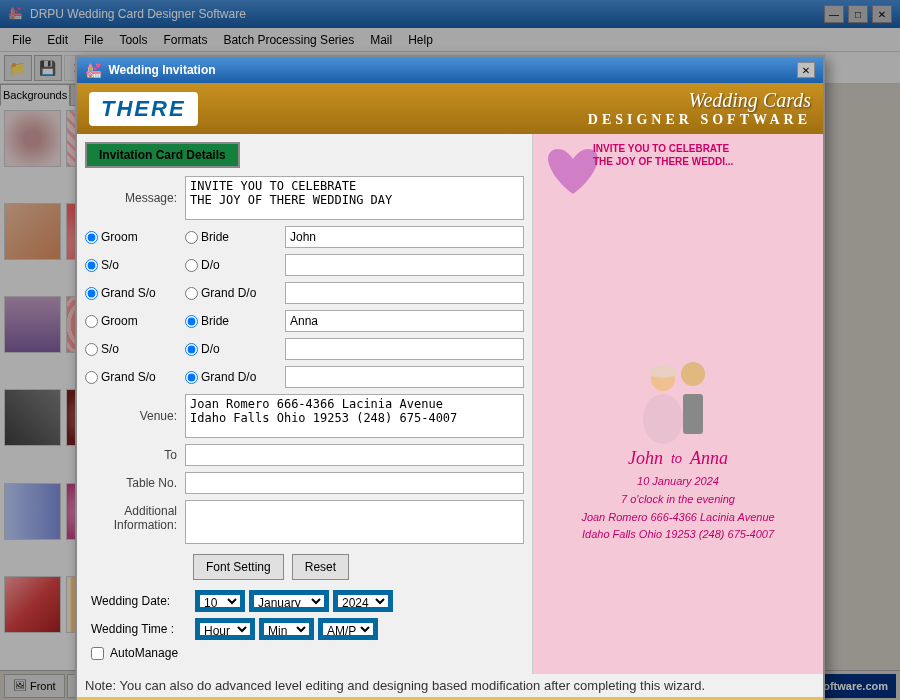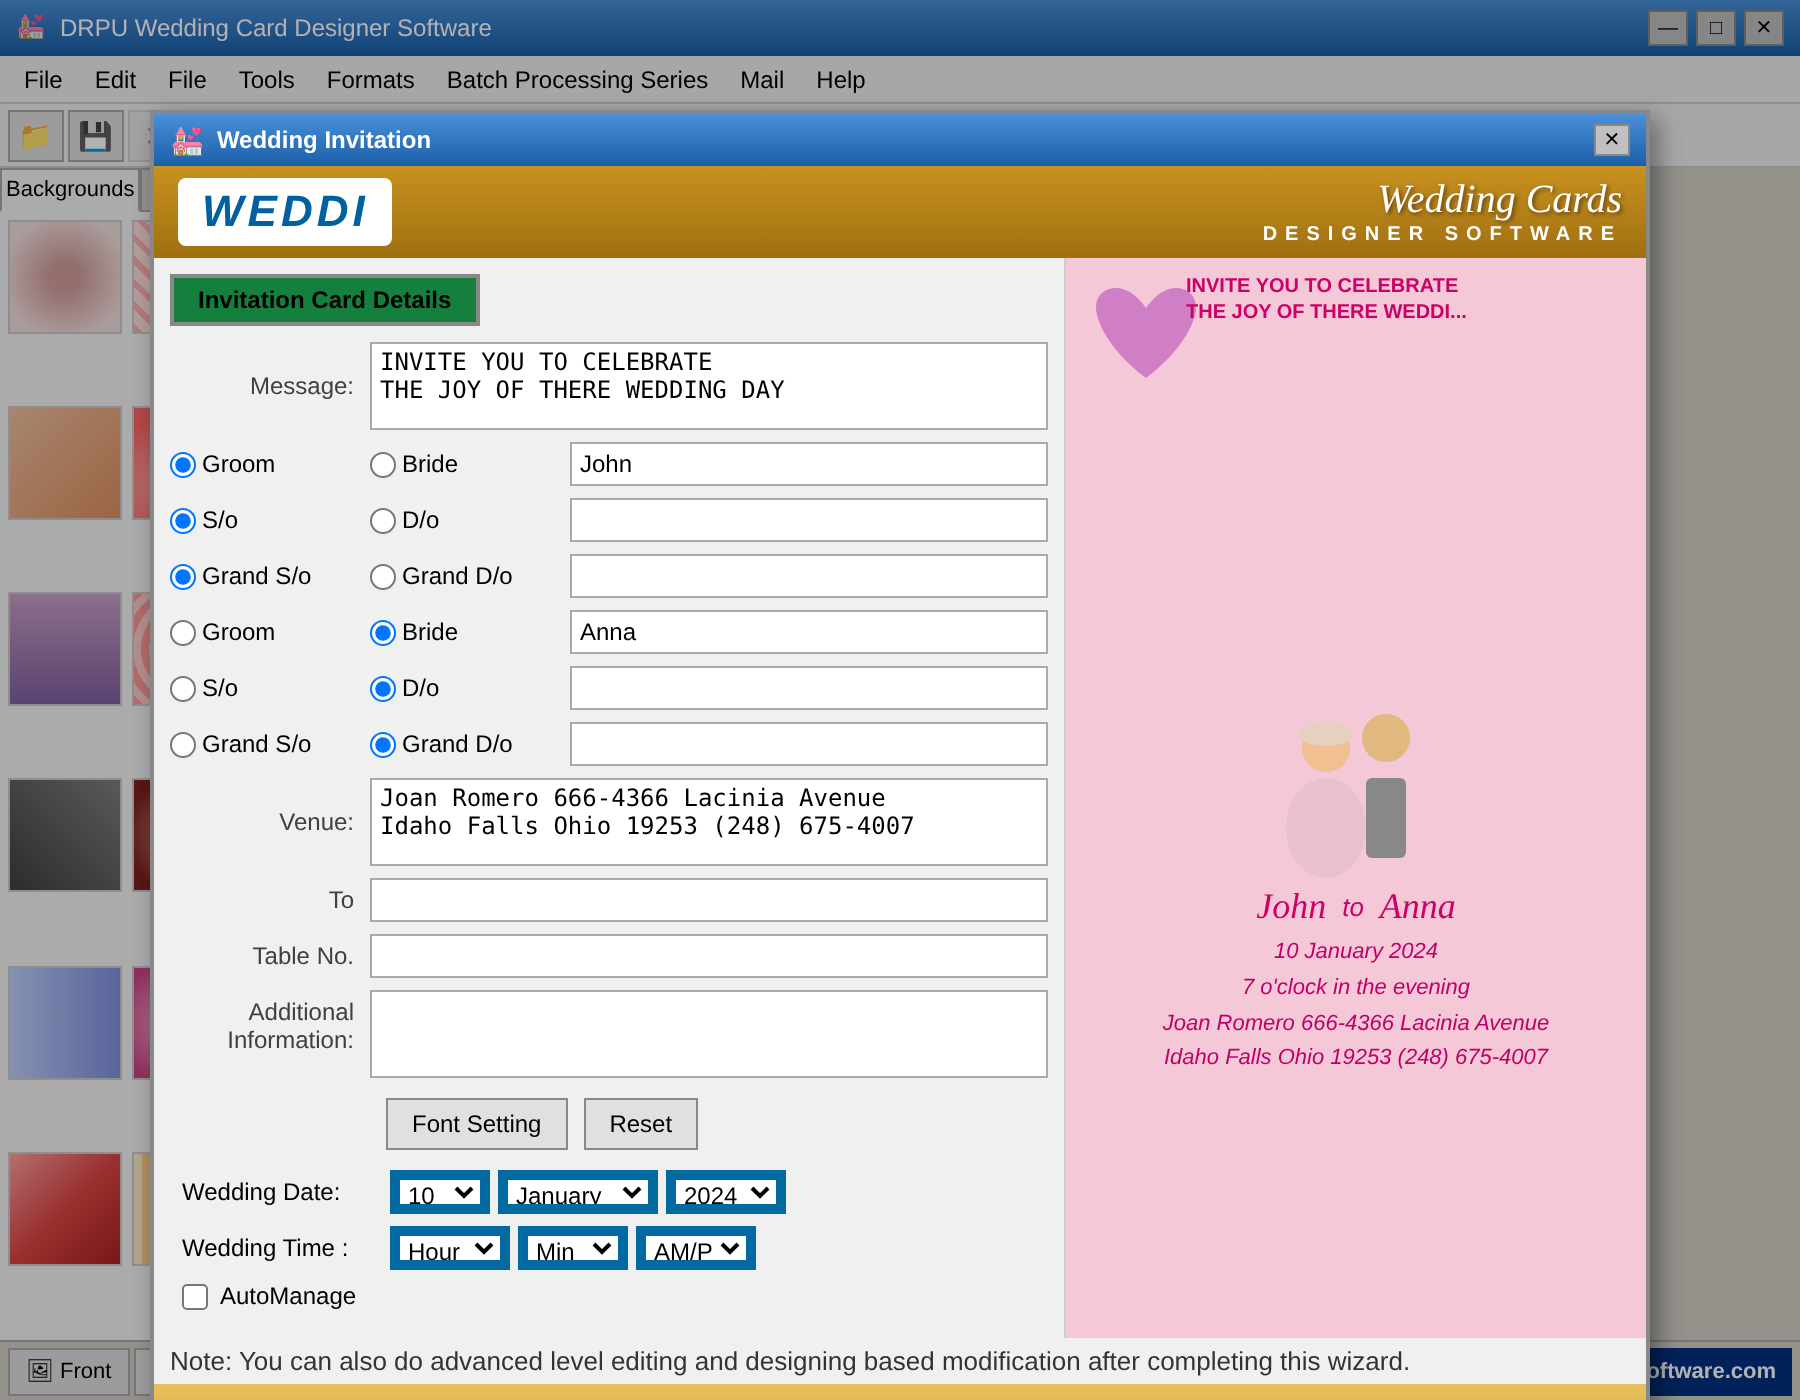--- a/index.html
+++ b/index.html
@@ -197,24 +197,24 @@
 <div class="modal-overlay">
   <div class="modal">
 
     <div class="modal-title-bar">
       <span class="modal-title-icon">💒</span>
       <span class="modal-title-text">Wedding Invitation</span>
       <button class="modal-close-btn">✕</button>
     </div>
 
     <div style="background: linear-gradient(to bottom, #c89020, #a07010); padding: 6px 12px; display: flex; align-items: center; justify-content: space-between;">
-      <div style="background: white; padding: 4px 12px; border-radius: 4px; font-size: 22px; font-weight: bold; color: #0060a0; letter-spacing: 2px; font-style: italic;">WEDDI</div>
+      <div style="background: white; padding: 4px 12px; border-radius: 4px; font-size: 22px; font-weight: bold; color: #0060a0; letter-spacing: 2px; font-style: italic;">THERE</div>
       <div style="text-align: right; color: white;">
         <div style="font-family: 'Times New Roman', serif; font-style: italic; font-size: 20px; text-shadow: 1px 1px 2px rgba(0,0,0,0.5);">Wedding Cards</div>
-        <div style="font-size: 10px; letter-spacing: 4px; font-weight: bold;">DESIGNER SOFTWARE</div>
+        <div style="font-size: 14px; letter-spacing: 4px; font-weight: bold; font-family: Liberation Serif, serif;">DESIGNER SOFTWARE</div>
       </div>
     </div>
 
     <div class="modal-content">
 
       <div class="form-area">
         <button class="form-tab-btn">Invitation Card Details</button>
 
         
         <div class="form-row">

